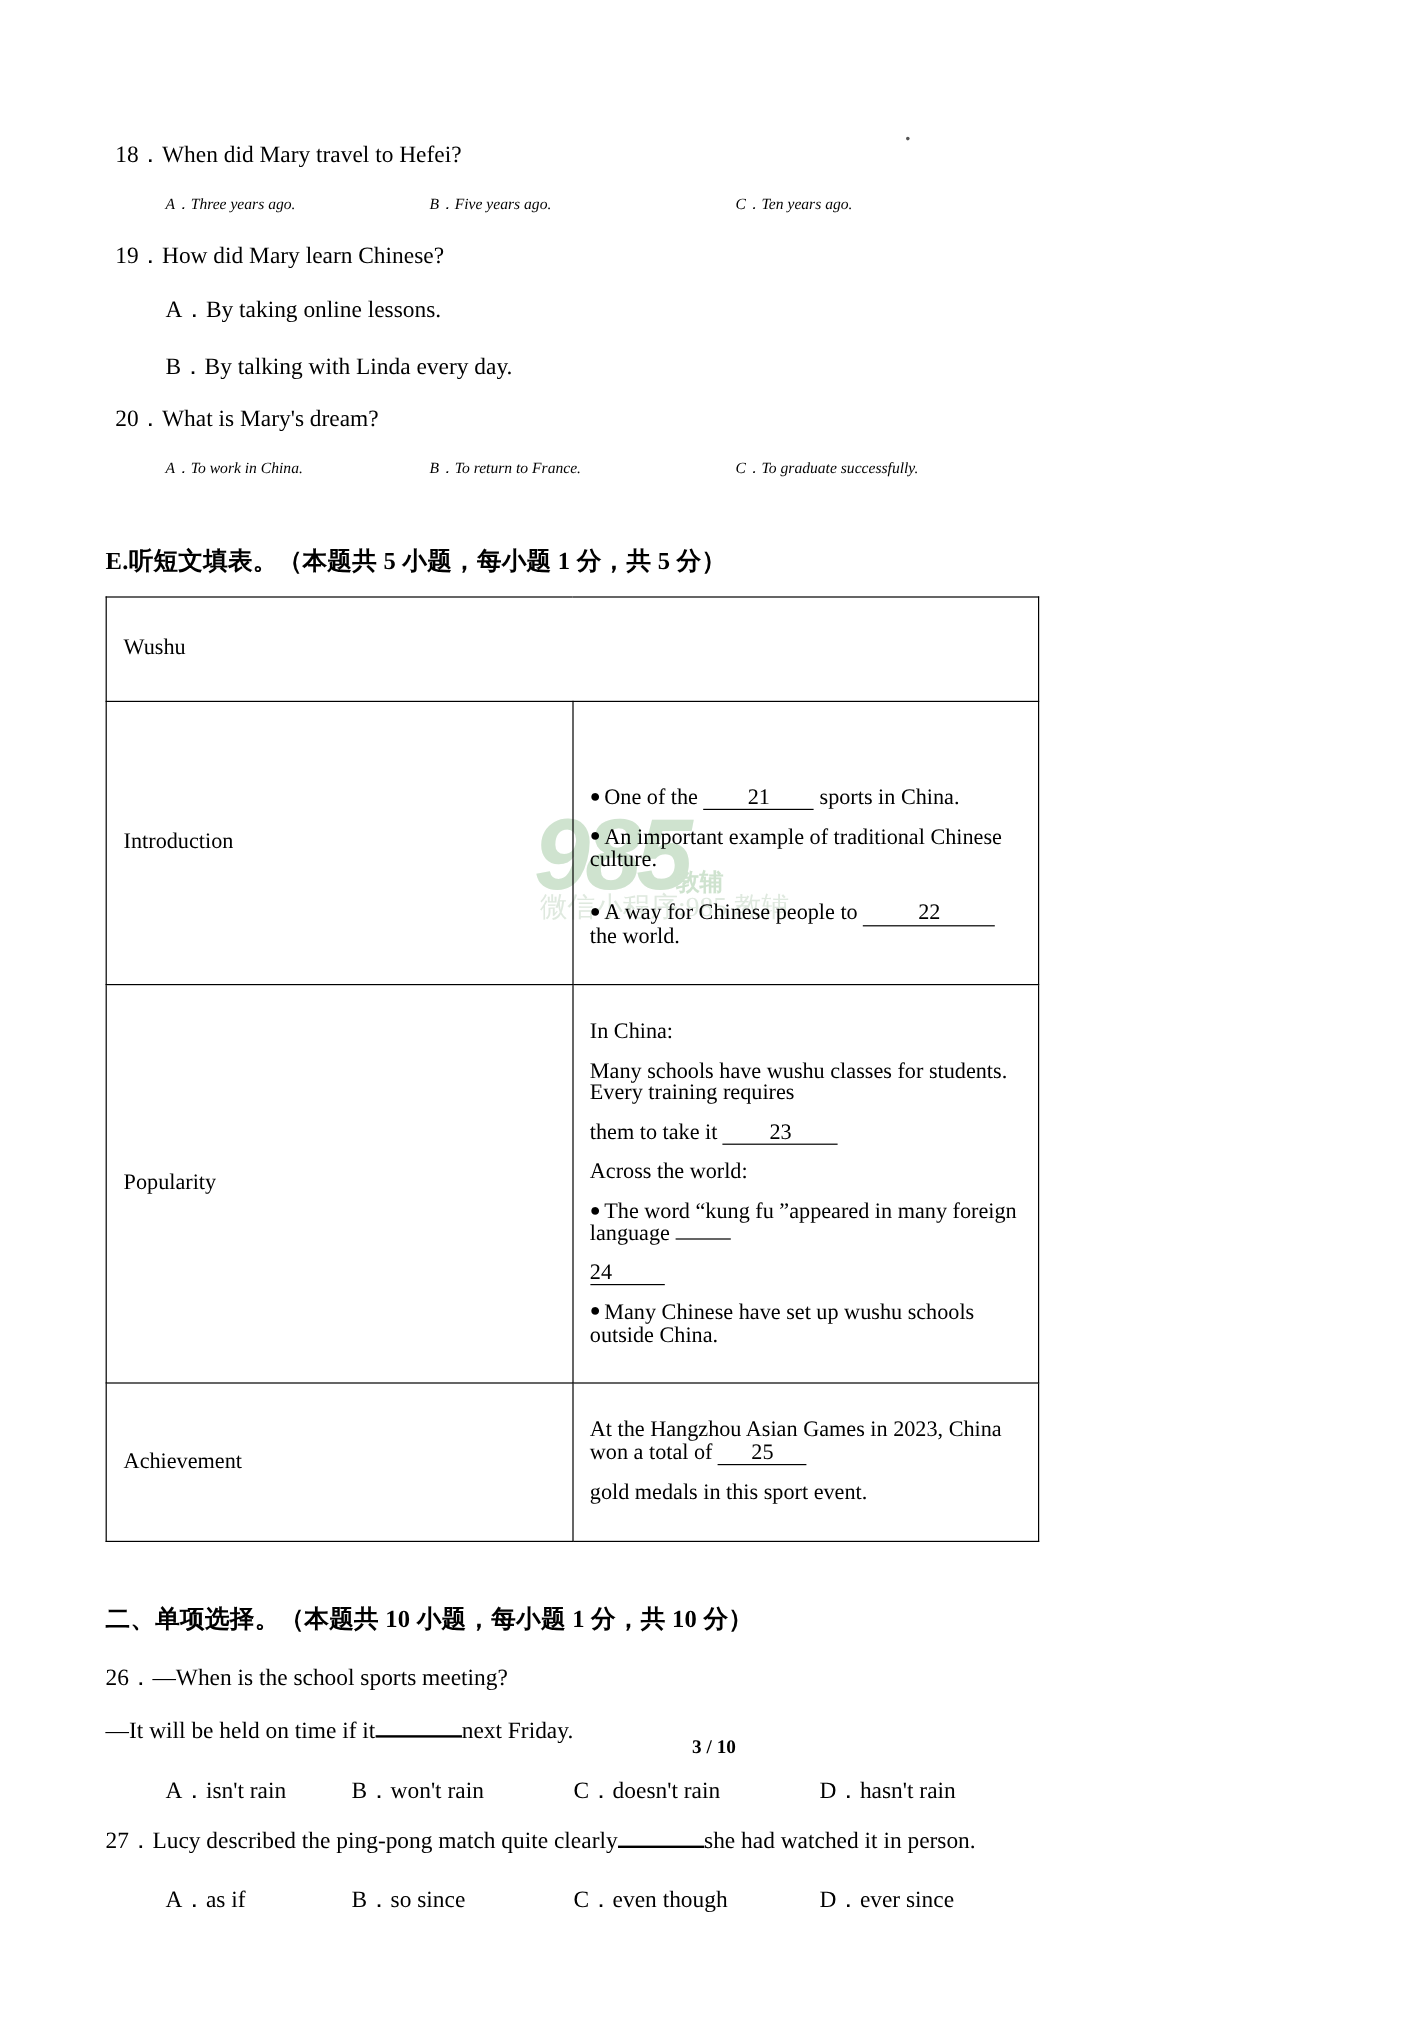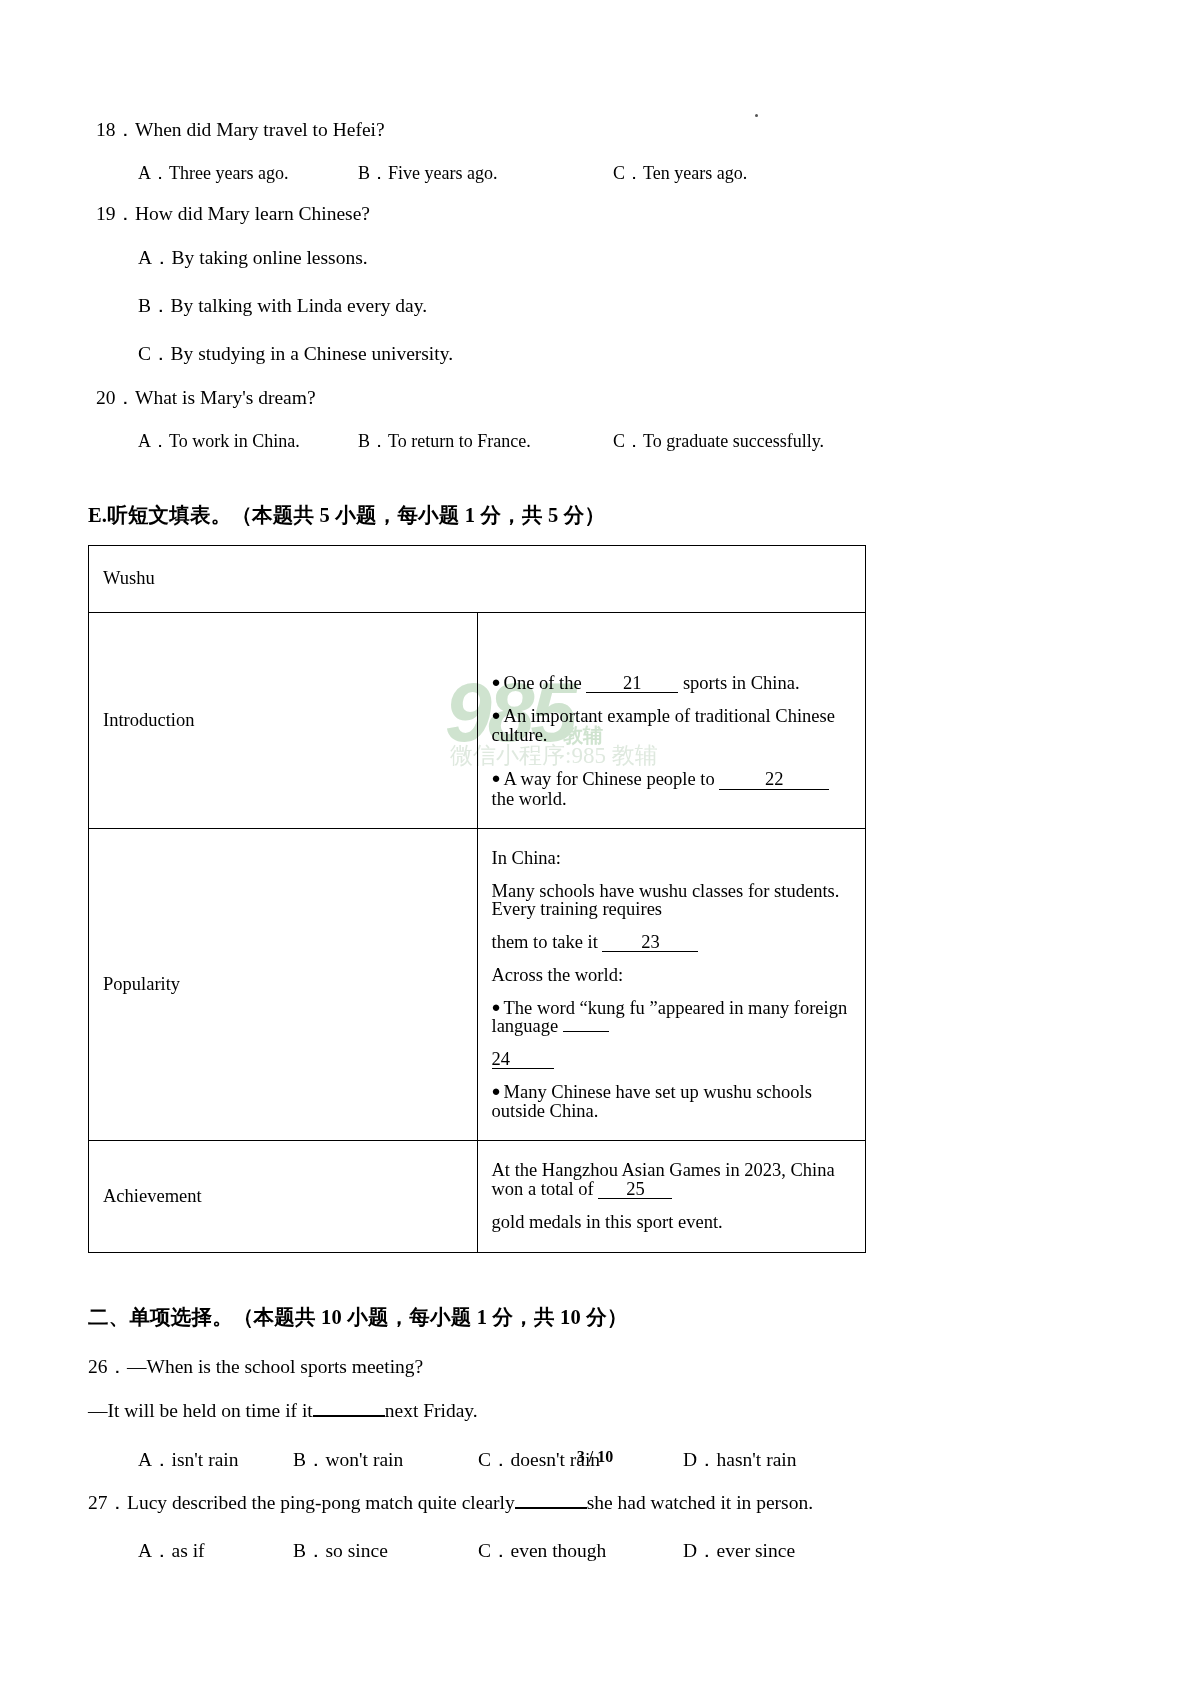--- a/index.html
+++ b/index.html
@@ -52,21 +52,22 @@
   }
   .q-num {
     display: inline-block;
     min-width: 34px;
   }
   .opts-row {
     position: relative;
     height: 22px;
     margin-bottom: 21px;
     padding-left: 50px;
-    font-size: 18px;
+    font-size: 13px;
+    font-style: italic;
   }
   .opt {
     position: absolute;
     white-space: nowrap;
   }
   .opt-a { left: 50px; }
   .opt-b { left: 270px; }
   .opt-c { left: 525px; }
   .opt-stack {
     padding-left: 50px;
@@ -88,21 +89,21 @@
 
   
   table.wushu {
     border-collapse: collapse;
     width: 778px;
     table-layout: fixed;
     font-size: 18.5px;
   }
   table.wushu td {
     border: 1.4px solid #000;
-    padding: 10px 14px;
+    padding: 20px 14px;
     vertical-align: middle;
     line-height: 1.0;
   }
   td.label-col {
     width: 192px;
   }
   .cell-line {
     margin: 14px 0;
     line-height: 1.0;
   }
@@ -230,21 +231,20 @@
       <span class="opt opt-a">A．Three years ago.</span>
       <span class="opt opt-b">B．Five years ago.</span>
       <span class="opt opt-c">C．Ten years ago.</span>
     </div>
 
     <div class="q-line q-stem">
       <span class="q-num">19．</span><span>How did Mary learn Chinese?</span>
     </div>
     <div class="opt-stack">A．By taking online lessons.</div>
     <div class="opt-stack">B．By talking with Linda every day.</div>
-    <div class="opt-stack">C．By studying in a Chinese university.</div>
 
     <div class="q-line q-stem">
       <span class="q-num">20．</span><span>What is Mary's dream?</span>
     </div>
     <div class="opts-row">
       <span class="opt opt-a">A．To work in China.</span>
       <span class="opt opt-b">B．To return to France.</span>
       <span class="opt opt-c">C．To graduate successfully.</span>
     </div>
 

